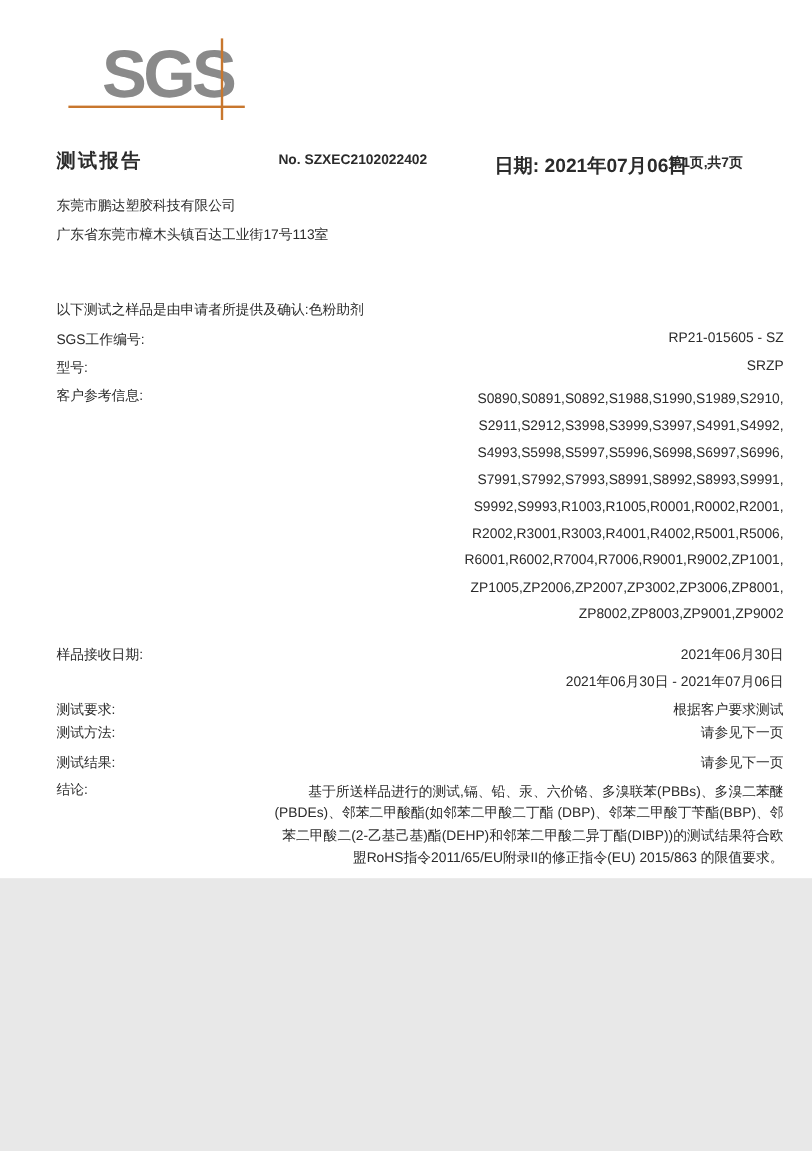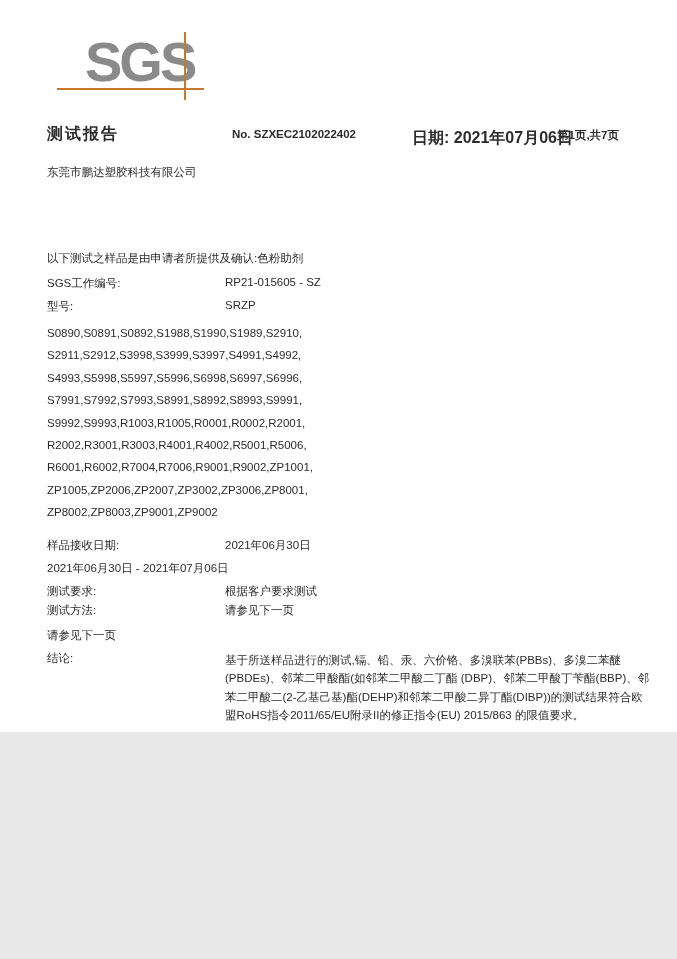--- a/index.html
+++ b/index.html
@@ -23,21 +23,21 @@
   .report-no { position:absolute; left:232px; top:128px; font-size:11.5px; font-weight:bold; }
   .report-date { position:absolute; left:412px; top:128px; font-size:16px; font-weight:bold; }
   .report-page { position:absolute; left:557px; top:128px; font-size:11.5px; font-weight:bold;text-align:right; }
   
   .applicant { position:absolute; left:47px; top:160px; font-size:11.5px; line-height:24px; }
   
   .intro { position:absolute; left:47px; top:251px; font-size:11.5px; }
   .fields { position:absolute; left:47px; top:276px; width:606px; font-size:11.5px; }
   .frow { display:flex; margin-bottom:8px; }
   .frow .flabel { width:178px; flex:0 0 178px; }
-  .frow .fvalue { flex:1; }
+  .frow .fvalue { flex:1;text-align:right; }
   .codes-line { line-height:22.4px; }
   .gap6 { height:6px; } .gap2 { height:2px; }
   .conclusion-row { margin-top:7px; }
   .conclusion-text { line-height:18.6px; width:432px; }
   
   .stamp { position:absolute; left:44px; top:840px; width:114px; height:114px; transform:rotate(-10deg); opacity:.92; }
   
   .foot-company { position:absolute; left:27px; top:903px; width:175px; color:#9b8172; line-height:9px; }
   .foot-company .l1 { font-size:7px; font-weight:bold; }
   .foot-company .l2 { font-size:5.8px; }
@@ -69,37 +69,39 @@
   <div class="logo-hline"></div>
   <div class="logo-vline"></div>
 
   <div class="title">测试报告</div>
   <div class="report-no">No. SZXEC2102022402</div>
   <div class="report-date">日期: 2021年07月06日</div>
   <div class="report-page">第1页,共7页</div>
 
   <div class="applicant">
     <div>东莞市鹏达塑胶科技有限公司</div>
+    <div>广东省东莞市樟木头镇百达工业街17号113室</div>
   </div>
 
   <div class="intro">以下测试之样品是由申请者所提供及确认:色粉助剂</div>
 
   <div class="fields">
 
     <div class="frow">
       <div class="flabel">SGS工作编号:</div>
       <div class="fvalue">RP21-015605 - SZ</div>
     </div>
 
     <div class="frow">
       <div class="flabel">型号:</div>
       <div class="fvalue">SRZP</div>
     </div>
 
     <div class="frow">
+      <div class="flabel">客户参考信息:</div>
       <div class="fvalue">
         <div class="codes-line">S0890,S0891,S0892,S1988,S1990,S1989,S2910,</div>
         <div class="codes-line">S2911,S2912,S3998,S3999,S3997,S4991,S4992,</div>
         <div class="codes-line">S4993,S5998,S5997,S5996,S6998,S6997,S6996,</div>
         <div class="codes-line">S7991,S7992,S7993,S8991,S8992,S8993,S9991,</div>
         <div class="codes-line">S9992,S9993,R1003,R1005,R0001,R0002,R2001,</div>
         <div class="codes-line">R2002,R3001,R3003,R4001,R4002,R5001,R5006,</div>
         <div class="codes-line">R6001,R6002,R7004,R7006,R9001,R9002,ZP1001,</div>
         <div class="codes-line">ZP1005,ZP2006,ZP2007,ZP3002,ZP3006,ZP8001,</div>
         <div class="codes-line">ZP8002,ZP8003,ZP9001,ZP9002</div>
@@ -123,20 +125,21 @@
     </div>
 
     <div class="frow">
       <div class="flabel">测试方法:</div>
       <div class="fvalue">请参见下一页</div>
     </div>
 
     <div class="gap2"></div>
 
     <div class="frow">
+      <div class="flabel">测试结果:</div>
       <div class="fvalue">请参见下一页</div>
     </div>
 
     <div class="frow conclusion-row">
       <div class="flabel">结论:</div>
       <div class="fvalue conclusion-text">基于所送样品进行的测试,镉、铅、汞、六价铬、多溴联苯(PBBs)、多溴二苯醚(PBDEs)、邻苯二甲酸酯(如邻苯二甲酸二丁酯 (DBP)、邻苯二甲酸丁苄酯(BBP)、邻苯二甲酸二(2-乙基己基)酯(DEHP)和邻苯二甲酸二异丁酯(DIBP))的测试结果符合欧盟RoHS指令2011/65/EU附录II的修正指令(EU) 2015/863 的限值要求。</div>
     </div>
 
   </div>
 

